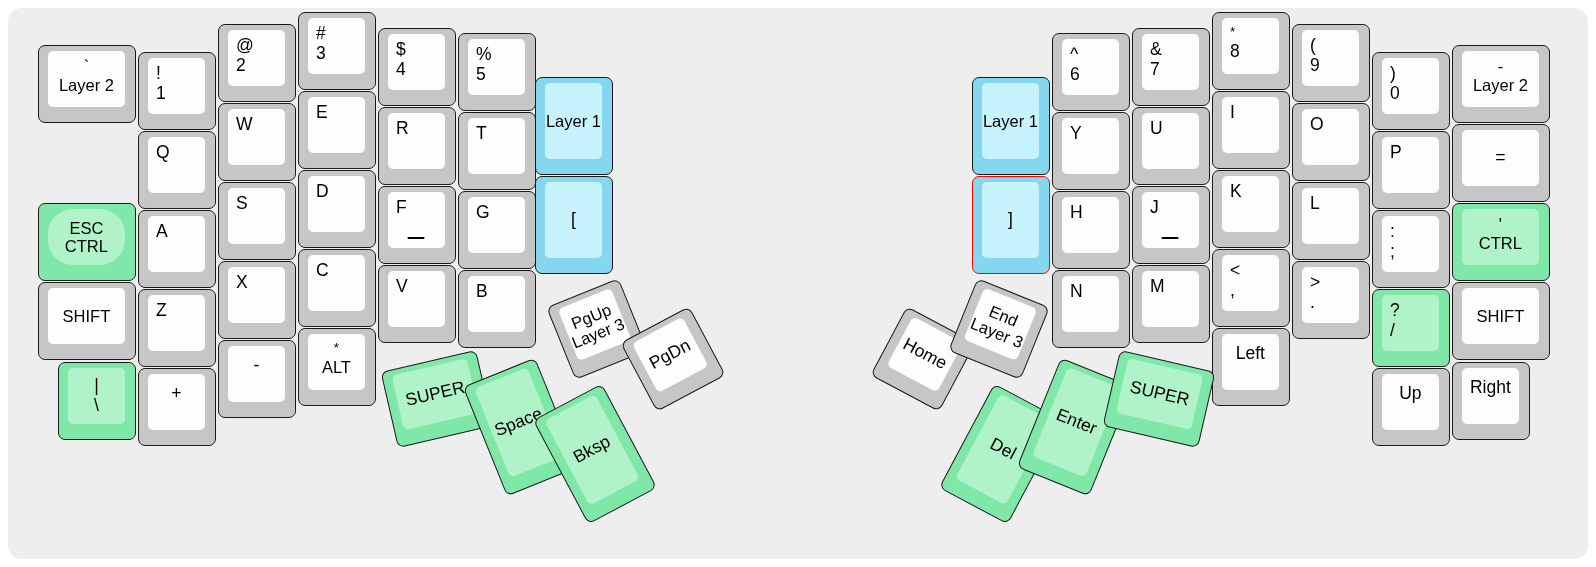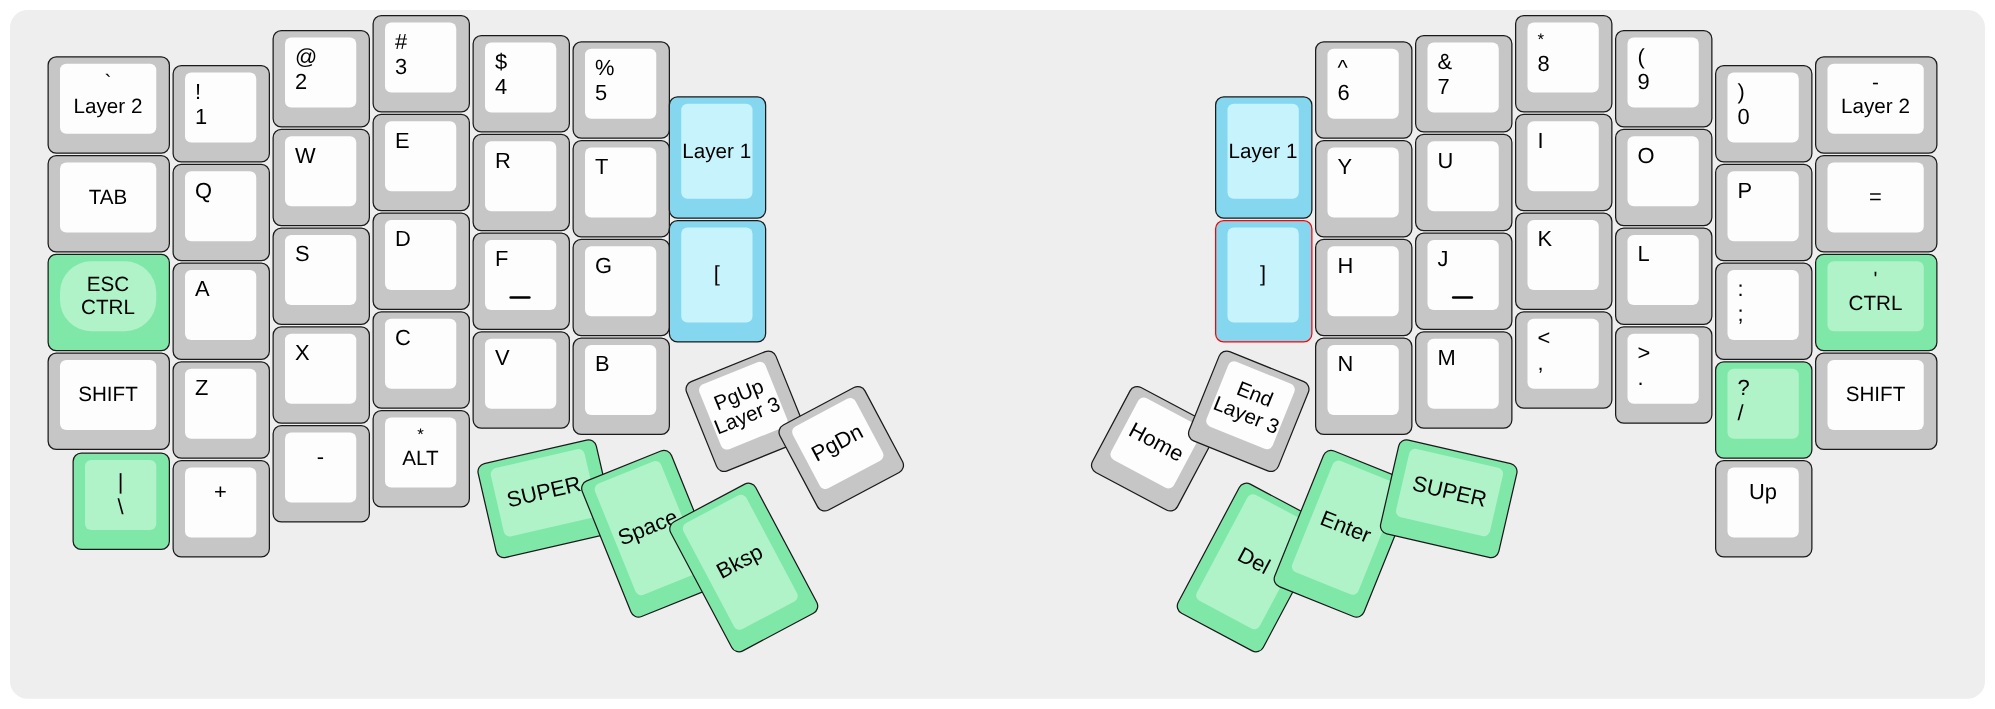--- a/index.html
+++ b/index.html
@@ -44,27 +44,20 @@
   <div id="panel"></div>
   <div id="keys">
       <div class="key k-white pos-stackc" style="left: 38px; top: 45px; width: 98px; height: 78px; z-index: 10;">
         <div class="face" style="left: 9px; top: 5px; width: 76.8px; height: 56px;">
           <div class="labels" style="padding: 6px 8px 13px; box-sizing: border-box;">
             <span class="lbl fs16">`</span>
             <span class="lbl fs16">Layer 2</span>
           </div>
         </div>
       </div>
-      <div class="key k-white pos-center" style="left: 38px; top: 124px; width: 98px; height: 78px; z-index: 11;">
-        <div class="face" style="left: 9px; top: 5px; width: 76.8px; height: 56px;">
-          <div class="labels" style="padding: 0px 8px; box-sizing: border-box;">
-            <span class="lbl fs16">TAB</span>
-          </div>
-        </div>
-      </div>
       <div class="key k-green pos-center" style="left: 38px; top: 203px; width: 98px; height: 78px; z-index: 12;">
         <div class="face" style="left: 9px; top: 5px; width: 76.8px; height: 56px; border-radius: 25px;">
           <div class="labels" style="padding: 0px 8px; box-sizing: border-box;">
             <span class="lbl fs16">ESC
 CTRL</span>
           </div>
         </div>
       </div>
       <div class="key k-white pos-center" style="left: 38px; top: 282px; width: 98px; height: 78px; z-index: 13;">
         <div class="face" style="left: 9px; top: 5px; width: 76.8px; height: 56px;">
@@ -395,20 +388,27 @@
         </div>
       </div>
       <div class="key k-white pos-stack" style="left: 1212px; top: 249px; width: 78px; height: 78px; z-index: 58;">
         <div class="face" style="left: 9px; top: 5px; width: 56.8px; height: 56px;">
           <div class="labels" style="padding: 6px 8px 12px; box-sizing: border-box;">
             <span class="lbl fs17">&lt;</span>
             <span class="lbl fs17">,</span>
           </div>
         </div>
       </div>
+      <div class="key k-white pos-tc" style="left: 1212px; top: 328px; width: 78px; height: 78px; z-index: 59;">
+        <div class="face" style="left: 9px; top: 5px; width: 56.8px; height: 56px;">
+          <div class="labels" style="padding: 10px 8px 0px; box-sizing: border-box;">
+            <span class="lbl fs17">Left</span>
+          </div>
+        </div>
+      </div>
       <div class="key k-white pos-stack" style="left: 1292px; top: 24px; width: 78px; height: 78px; z-index: 60;">
         <div class="face" style="left: 9px; top: 5px; width: 56.8px; height: 56px;">
           <div class="labels" style="padding: 6px 8px 12px; box-sizing: border-box;">
             <span class="lbl fs17">(</span>
             <span class="lbl fs17">9</span>
           </div>
         </div>
       </div>
       <div class="key k-white pos-tl" style="left: 1292px; top: 103px; width: 78px; height: 78px; z-index: 61;">
         <div class="face" style="left: 9px; top: 5px; width: 56.8px; height: 56px;">
@@ -490,20 +490,27 @@
           <div class="labels" style="padding: 6px 8px 13px; box-sizing: border-box;">
             <span class="lbl fs16">'</span>
             <span class="lbl fs16">CTRL</span>
           </div>
         </div>
       </div>
       <div class="key k-white pos-center" style="left: 1452px; top: 282px; width: 98px; height: 78px; z-index: 73;">
         <div class="face" style="left: 9px; top: 5px; width: 76.8px; height: 56px;">
           <div class="labels" style="padding: 0px 8px; box-sizing: border-box;">
             <span class="lbl fs16">SHIFT</span>
+          </div>
+        </div>
+      </div>
+      <div class="key k-white pos-tc" style="left: 1452px; top: 362px; width: 78px; height: 78px; z-index: 74;">
+        <div class="face" style="left: 9px; top: 5px; width: 56.8px; height: 56px;">
+          <div class="labels" style="padding: 10px 8px 0px; box-sizing: border-box;">
+            <span class="lbl fs17">Right</span>
           </div>
         </div>
       </div>
       <div class="key k-white pos-center" style="left: 884px; top: 320px; width: 78px; height: 78px; transform: rotate(28deg); transform-origin: 50% 50%; z-index: 75;">
         <div class="face" style="left: 9px; top: 5px; width: 56.8px; height: 56px;">
           <div class="labels" style="padding: 0px 8px; box-sizing: border-box;">
             <span class="lbl fs17">Home</span>
           </div>
         </div>
       </div>

